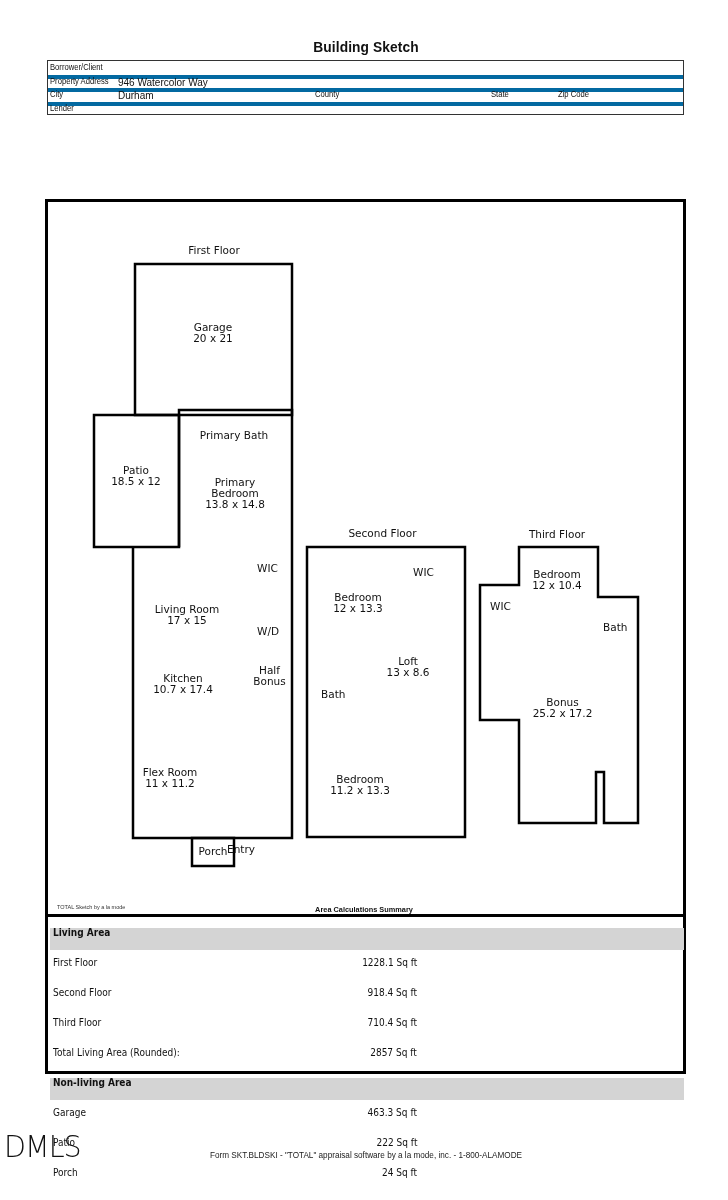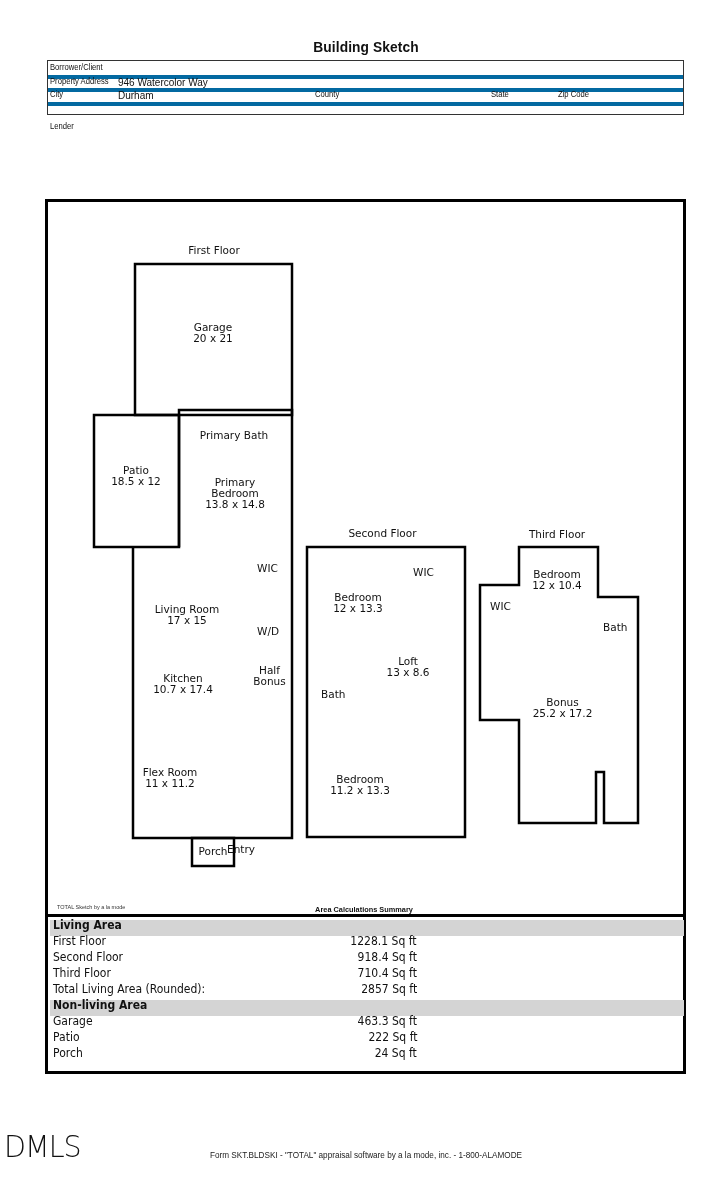--- a/index.html
+++ b/index.html
@@ -1,37 +1,37 @@
 <!DOCTYPE html>
 <html><head>
   <meta charset="utf-8">
   <style>
     html, body { margin: 0; padding: 0; background: #ffffff; }
     body { width: 728px; height: 1200px; position: relative; overflow: hidden; font-family: "Liberation Sans", sans-serif; color: #111; }
     .abs { position: absolute; }
     .title { left: 0; width: 732px; top: 39px; text-align: center; font-weight: bold; font-size: 14.5px; letter-spacing: 0.1px; transform: scaleX(0.95); }
     .hdr-table { left: 47px; top: 60px; width: 637px; height: 55px; border: 1.5px solid #333; box-sizing: border-box; }
     .hdr-row { position: absolute; left: 0; right: 0; height: 13.5px; border-bottom: 4px solid #0369a1; font-size: 9px; }
-    .hdr-row:last-child { border-bottom: none; margin-top: 18px; }
+    .hdr-row:last-child { border-bottom: none; }
     .hdr-label { position: absolute; left: 2px; top: 1px; transform: scaleX(0.85); transform-origin: left; white-space: nowrap; }
     .hdr-value { position: absolute; top: 2px; font-size: 10px; white-space: nowrap; }
     .hdr-sub { position: absolute; top: 1px; transform: scaleX(0.85); transform-origin: left; white-space: nowrap; }
 
     .frame { left: 45px; top: 199px; width: 641px; height: 875px; border: 3px solid #000; box-sizing: border-box; }
     .divider { left: 45px; top: 914px; width: 641px; height: 3px; background: #000; }
 
     .sketch-svg { position: absolute; left: 0; top: 0; }
     .lbl { position: absolute; font-family: "DejaVu Sans", sans-serif; font-size: 10.5px; text-align: center; line-height: 11px; white-space: nowrap; color: #111; }
     .lbl-left { text-align: center; }
 
     .credit { left: 57px; top: 904px; font-size: 5.5px; color: #333; }
     .summary-title { left: 0; width: 728px; top: 905px; text-align: center; font-size: 8px; font-weight: bold; transform: scaleX(0.92); }
 
     .calc { left: 50px; top: 920px; width: 634px; font-family: "DejaVu Sans", sans-serif; }
-    .calc-row { position: relative; height: 16px; font-size: 12px; line-height: 10px; }
+    .calc-row { position: relative; height: 22px; font-size: 10px; line-height: 10px; margin-top: 8px; }
     .calc-row.section { background: #d4d4d4; font-weight: bold; }
     .calc-row.total { font-weight: normal; }
     .calc-name { position: absolute; left: 3px; transform: scaleX(0.9); transform-origin: left; white-space: nowrap; }
     .calc-val { position: absolute; right: 267px; transform: scaleX(0.9); transform-origin: right; white-space: nowrap; }
 
     .logo { left: 4px; top: 1129px; font-size: 30px; font-weight: 100; letter-spacing: -1px; font-family: "DejaVu Sans", sans-serif; color: #111; transform: scaleX(0.95); transform-origin: left; }
     .footer { left: 0; width: 732px; top: 1149px; text-align: center; font-size: 9.5px; transform: scaleX(0.86); color: #222; }
   </style>
 </head>
 <body>

